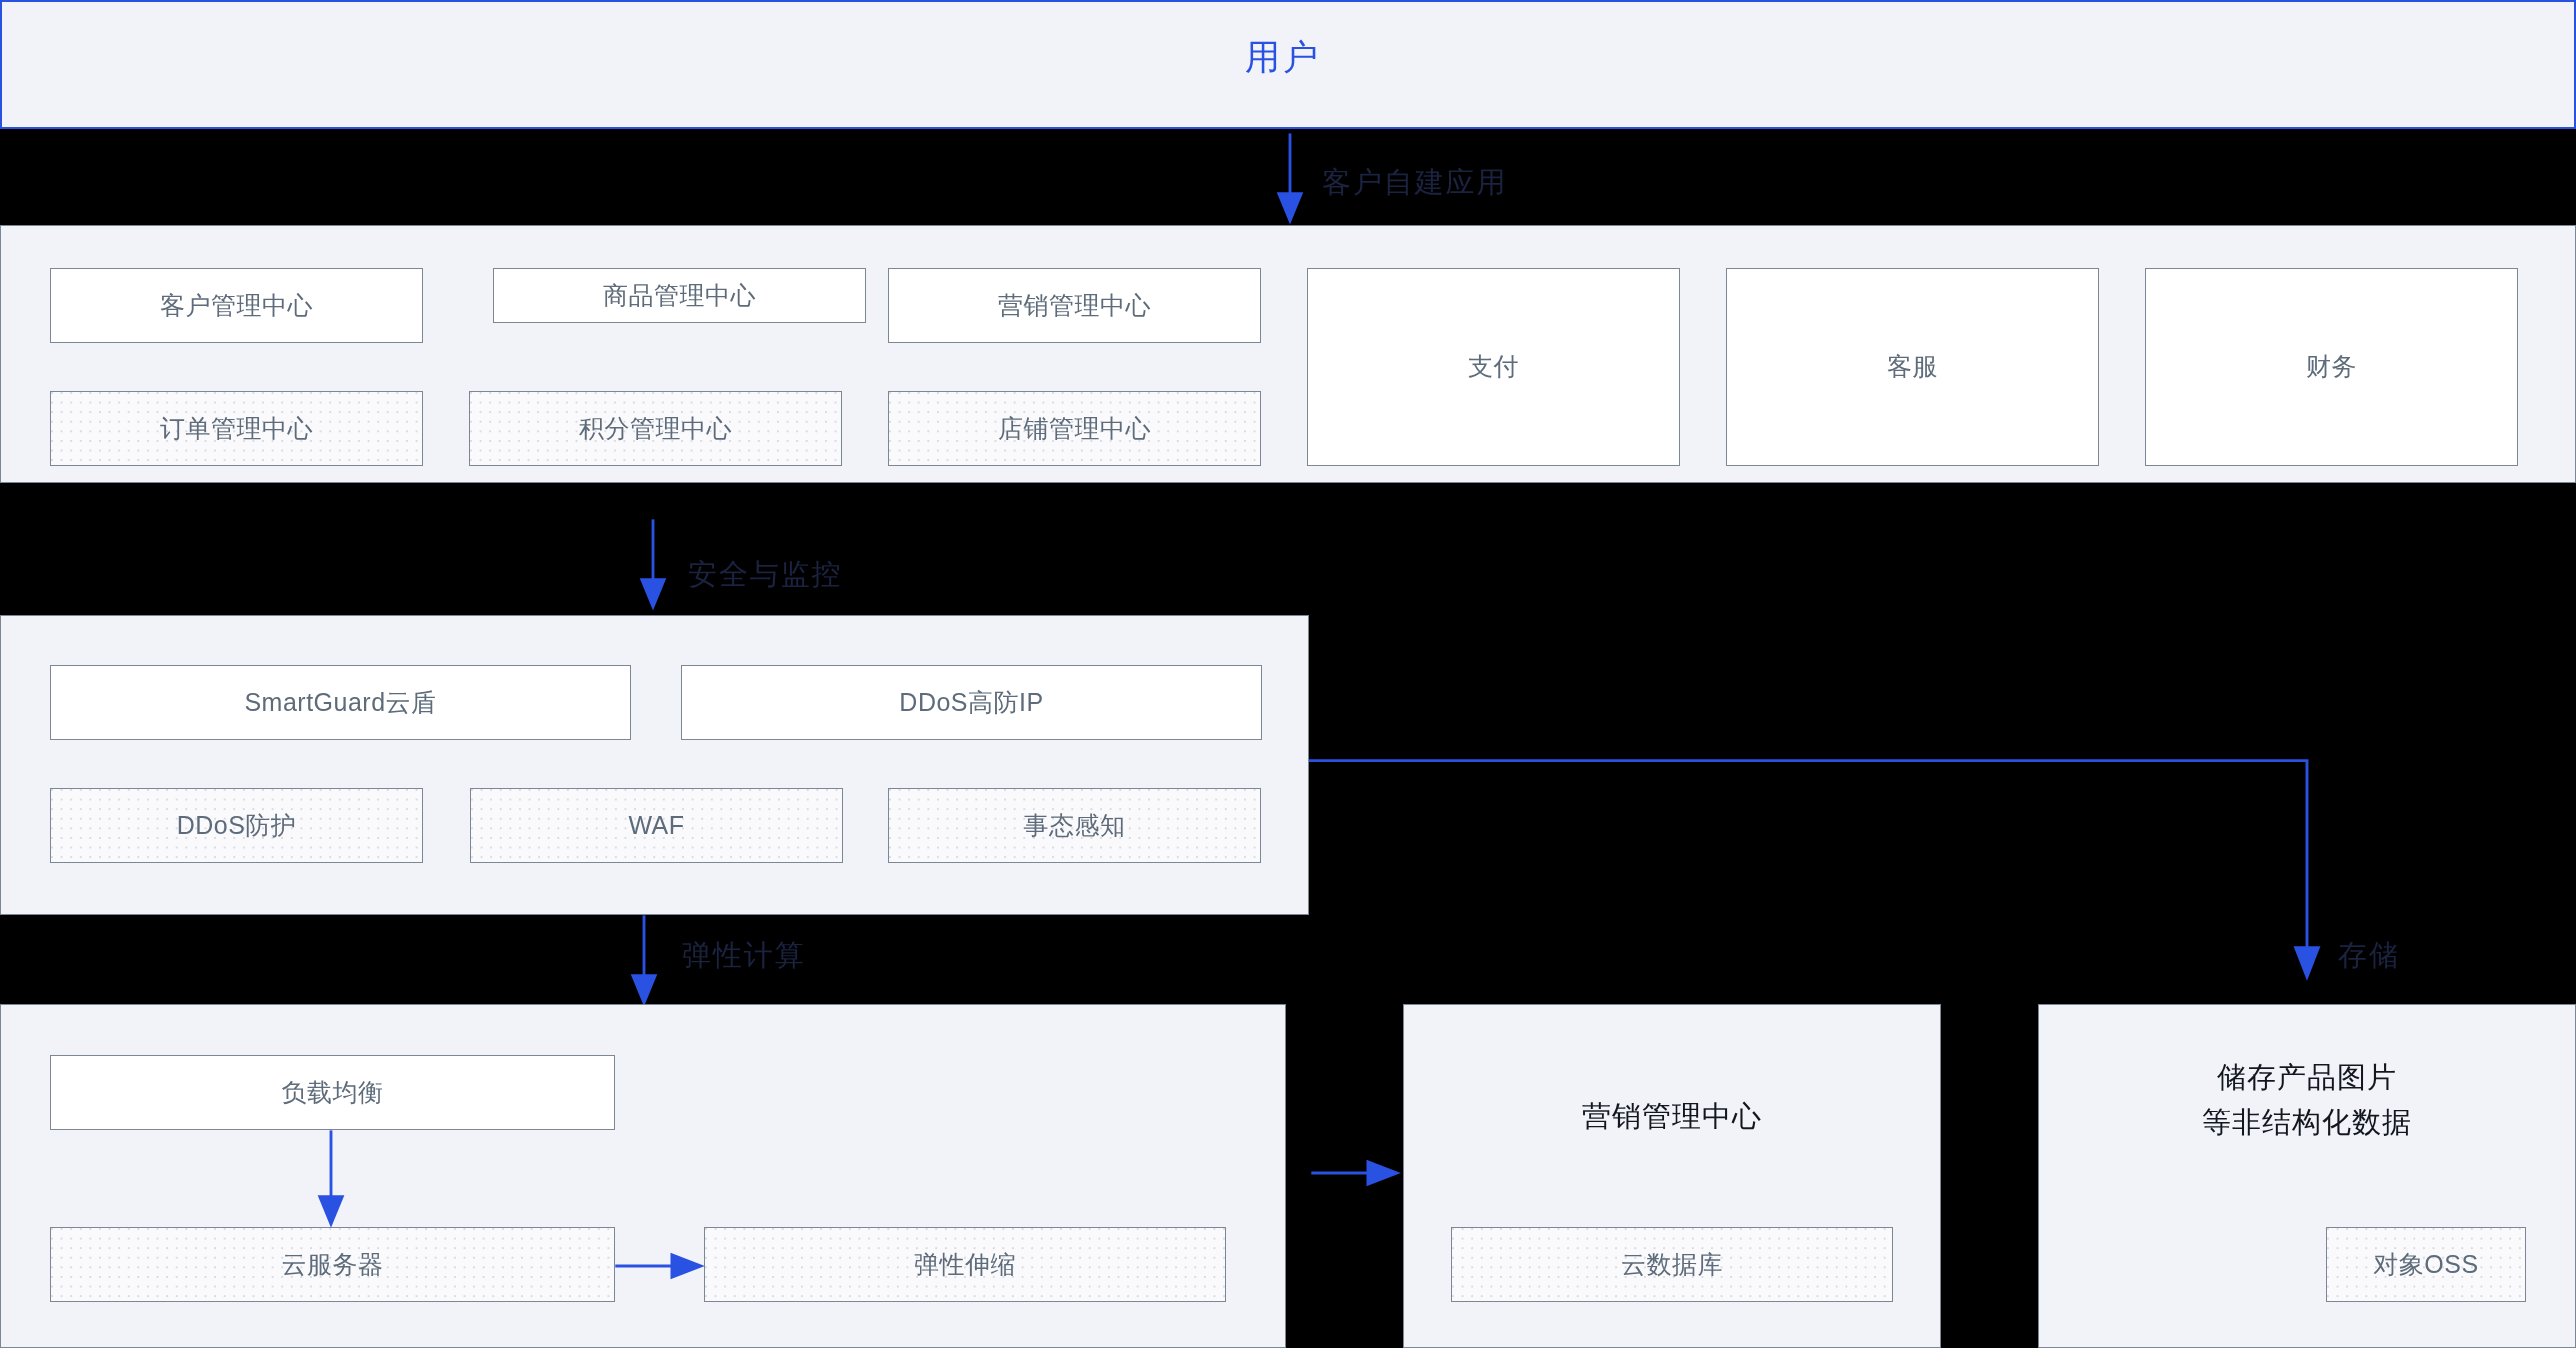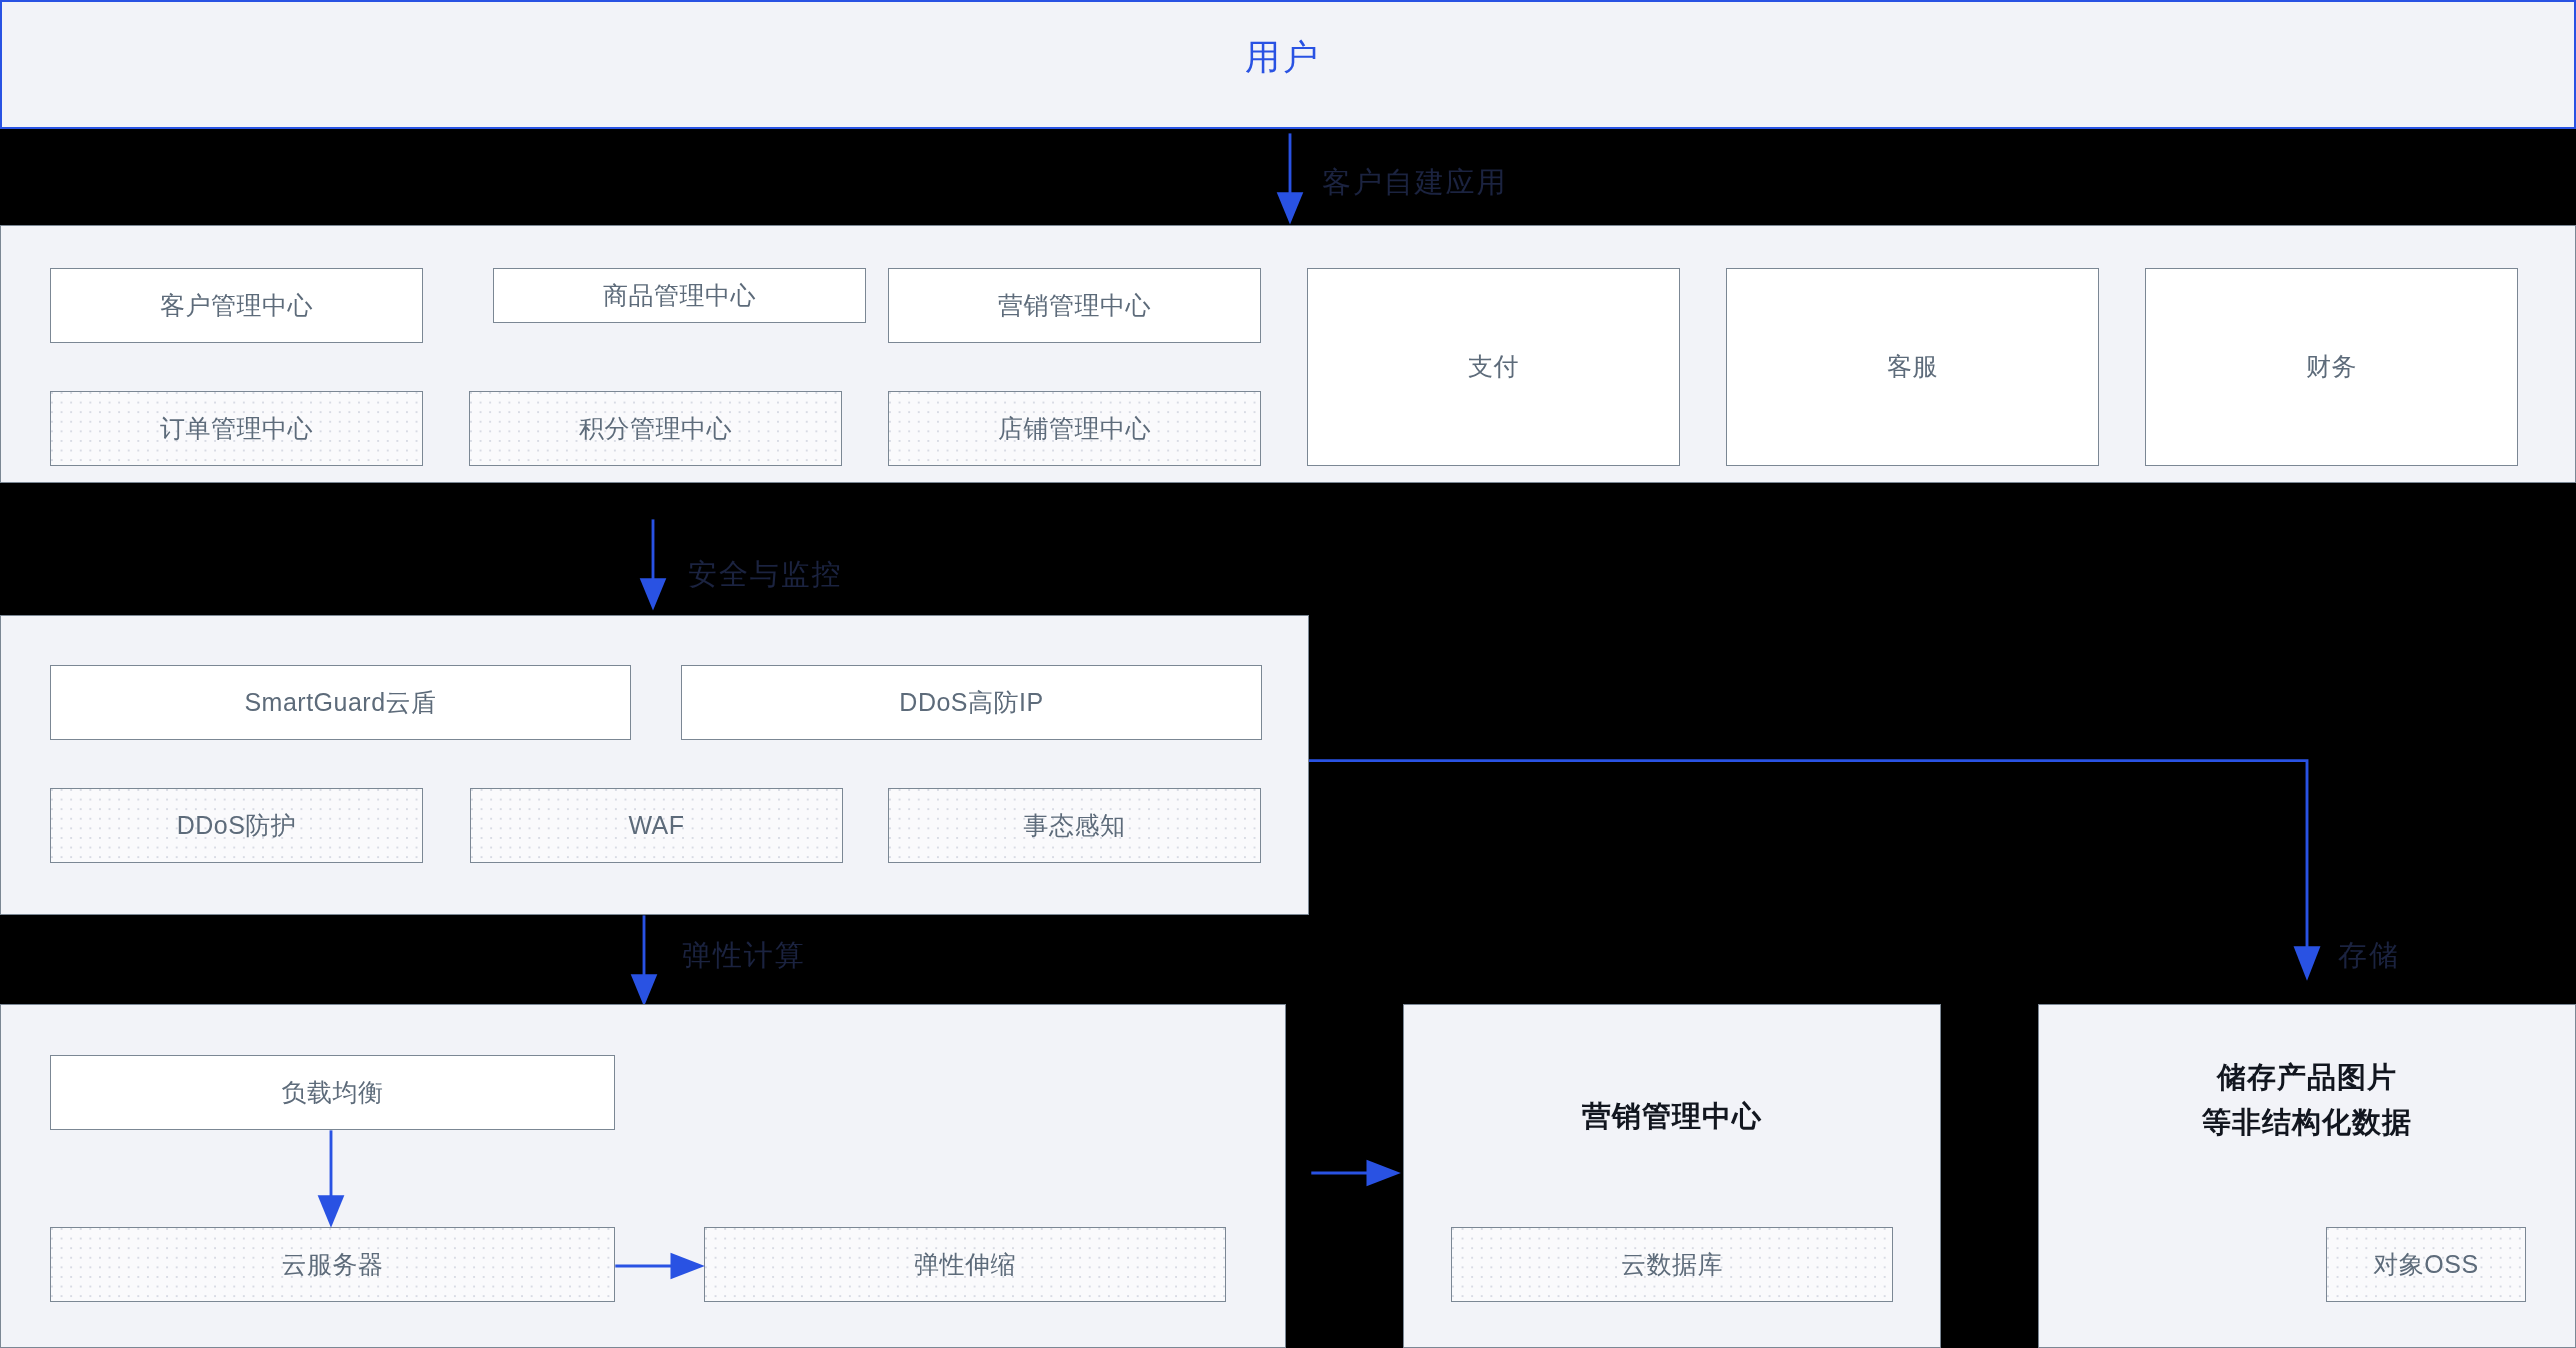--- a/index.html
+++ b/index.html
@@ -42,21 +42,21 @@
     font-size: 29px;
     letter-spacing: 1.9px;
     white-space: nowrap;
   }
 
   
   .panel-title {
     position: absolute;
     color: #12161f;
     font-size: 29px;
-    font-weight: 700;
+    font-weight: 400;
     text-align: center;
     line-height: 1.55;
     letter-spacing: 1px;
     white-space: pre-line;
   }
 
   
   #header-title {
     position: absolute;
     color: #2952e3;

